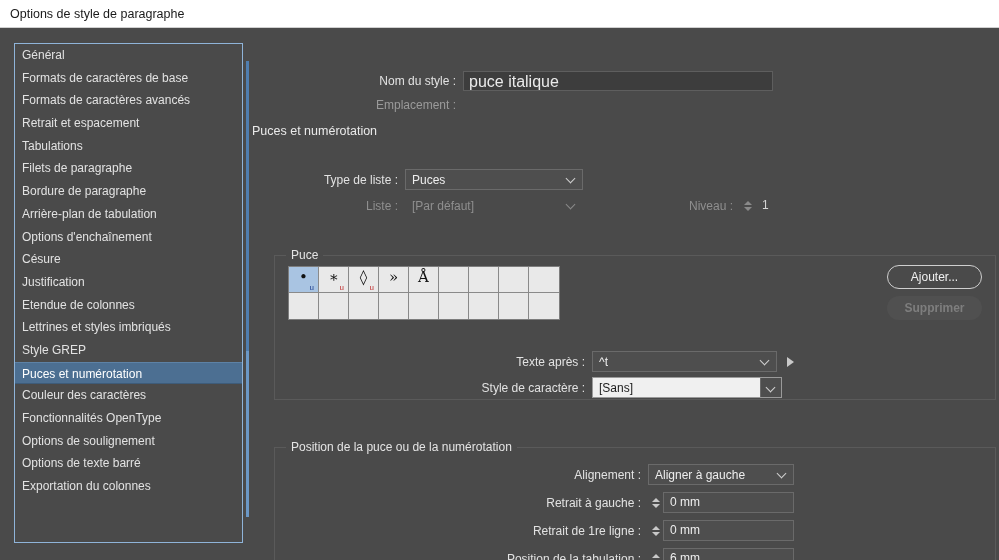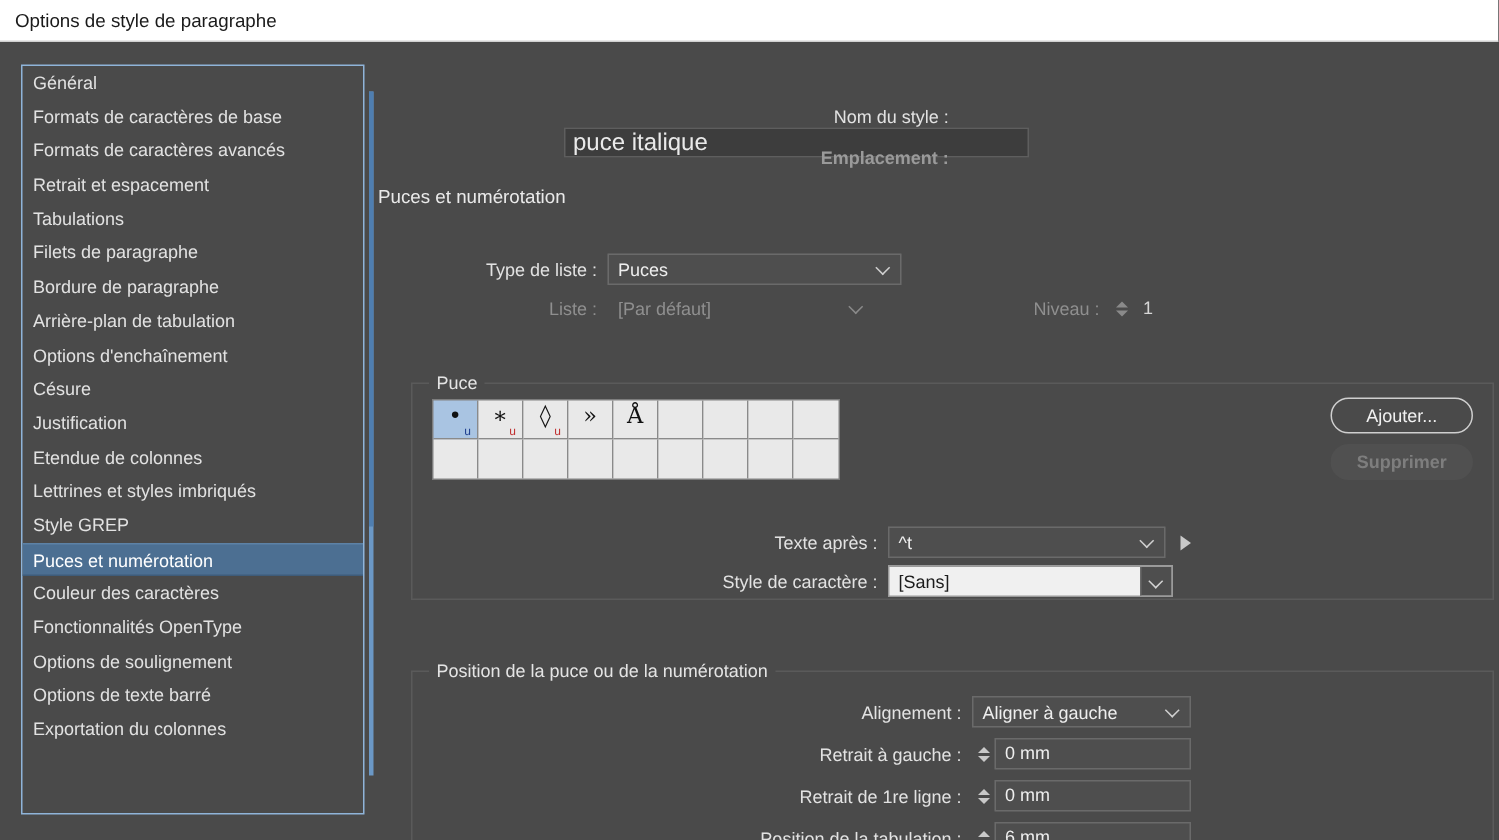--- a/index.html
+++ b/index.html
@@ -92,24 +92,23 @@
     width: 3px;
     height: 290px;
     background: #4f7eb0;
   }
 
   
   .toprow {
     position: absolute;
     display: flex;
     align-items: center;
-    flex-direction: column;
   }
   #row-stylename { left: 0; top: 43px; width: 570px; }
-  #row-location  { left: 0; top: 70px; width: 570px; font-weight: bold; }
+  #row-location  { left: 0; top: 70px; width: 570px; }
 
   .toplabel {
     text-align: right;
     font-size: 12px;
     color: #e2e2e2;
     padding-right: 7px;
   }
   .toplabel.dim { color: #9a9a9a; }
   .textfield {
     background: #3d3d3d;
@@ -393,21 +392,21 @@
 
     <div class="toprow" id="row-location">
       <div class="toplabel dim" style="width:210px">Emplacement :</div>
       <div style="width:310px;font-size:12px;color:#c8c8c8"></div>
     </div>
 
     <div id="section-title">Puces et numérotation</div>
 
     <div class="formrow" style="left:0px; top:141px;">
       <div class="flabel" style="width:152px">Type de liste :</div>
-      <div class="ddown" style="width:196px">
+      <div class="ddown" style="width:178px">
         <span>Puces</span>
         <span class="chev"></span>
       </div>
     </div>
 
     <div class="formrow" style="left:0px; top:167px;">
       <div class="flabel dim" style="width:152px">Liste :</div>
       <div class="ddown disabled" style="width:178px">
         <span>[Par défaut]</span>
         <span class="chev"></span>

